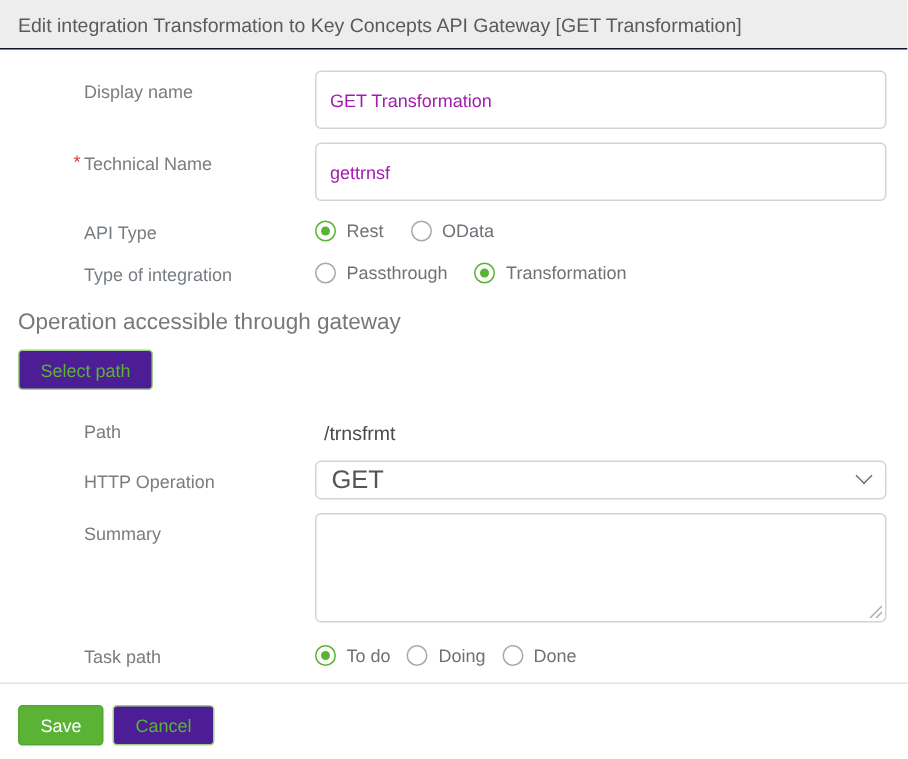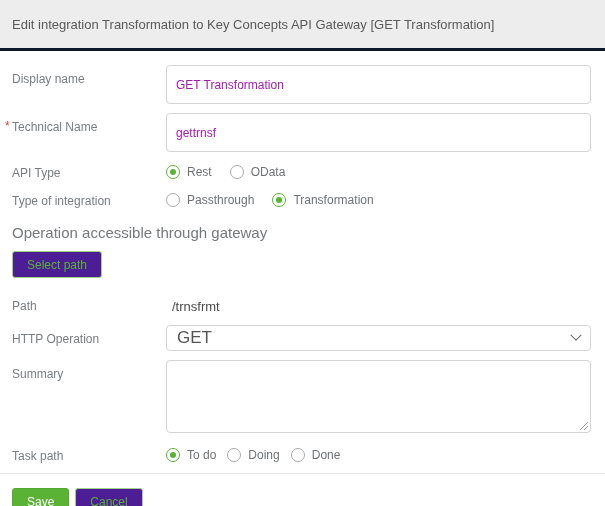--- a/index.html
+++ b/index.html
@@ -4,23 +4,23 @@
 <style>
   * { box-sizing: border-box; margin: 0; padding: 0; }
   html, body {
     width: 605px; height: 506px;
     background: #ffffff;
     font-family: "Liberation Sans", "DejaVu Sans", sans-serif;
     overflow: hidden;
   }
   
   .titlebar {
-    height: 51px;
+    height: 33px;
     background: #ededed;
-    border-bottom: 3px solid #0f172a;
+    border-bottom: 1px solid #0f172a;
     display: flex; align-items: center;
     padding-left: 12px;
   }
   .titlebar .title {
     font-size: 13px;
     color: #5a5a5a;
   }
   
   .content { padding-top: 14px; }
   .row {
@@ -29,20 +29,21 @@
     padding-left: 12px;
     padding-right: 14px;
   }
   .label-col {
     width: 154px;
     flex: 0 0 154px;
     font-size: 12px;
     color: #787d82;
     padding-top: 7px;
     position: relative;
+    margin-left: 44px;
   }
   .required-marker {
     position: absolute;
     left: -7px; top: 6px;
     color: #d43f3a;
     font-size: 12px;
   }
   .control-col { flex: 1; min-width: 0; }
   .text-input {
     width: 100%;

